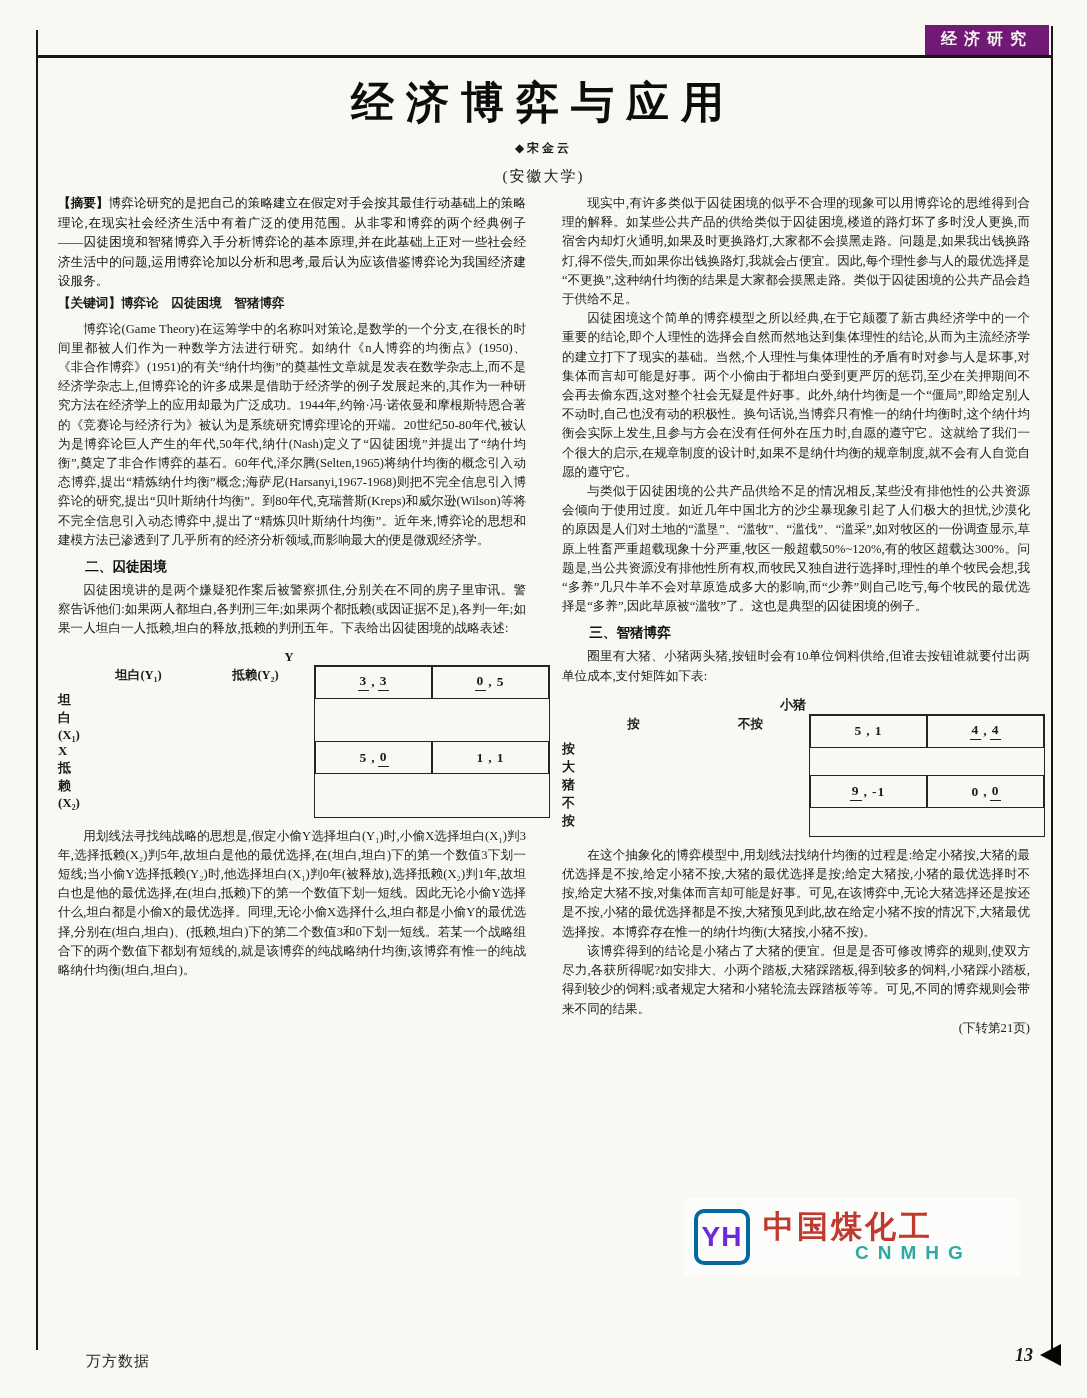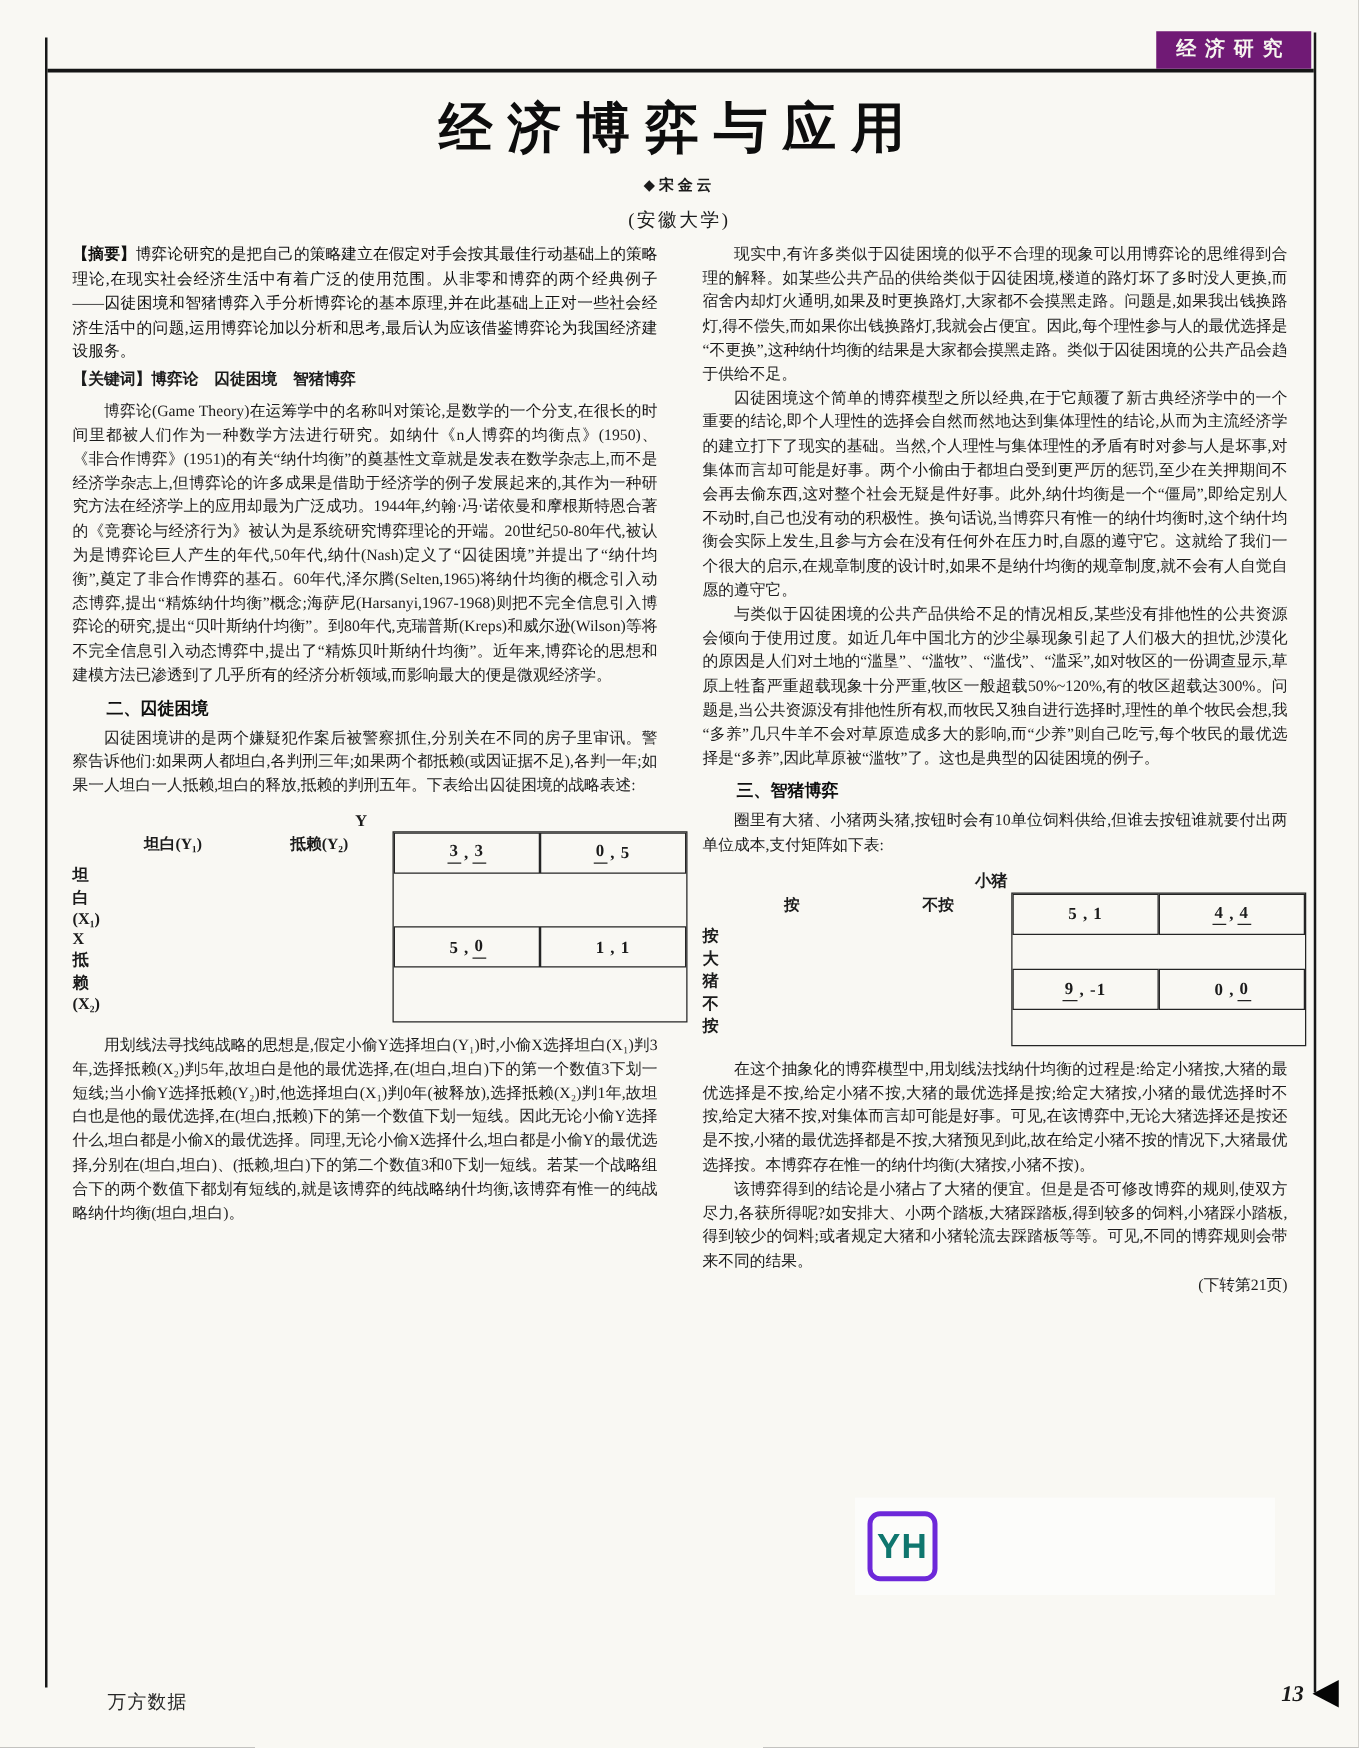--- a/index.html
+++ b/index.html
@@ -37,31 +37,31 @@
   .gt-colh{font-weight:700;font-size:12.6px;text-align:center;padding:2px 0 4px;}
   .gt-cells{display:grid;grid-template-columns:117px 117px;border:1.5px solid #242424;}
   .gt-cell{border:1px solid #242424;height:33px;display:flex;align-items:center;
            justify-content:center;font-size:13.5px;font-weight:700;letter-spacing:1px;}
   .gt-cell .u{border-bottom:1.6px solid #222;padding-bottom:1px;}
   .gt-cell span{padding:0 2px;}
   
   .watermark{position:absolute;left:684px;top:1198px;width:336px;height:78px;
              background:rgba(252,252,250,0.97);display:flex;align-items:center;
              gap:13px;padding:4px 10px;}
-  .wm-logo{flex:0 0 auto;width:56px;height:56px;border:4px solid #6d28d9;border-radius:10px;
+  .wm-logo{flex:0 0 auto;width:56px;height:56px;border:4px solid #0369a1;border-radius:10px;
            display:flex;align-items:center;justify-content:center;
            font-family:"Liberation Sans","DejaVu Sans",sans-serif;font-weight:900;
-           font-size:28px;color:#0f766e;letter-spacing:1px;}
+           font-size:28px;color:#6d28d9;letter-spacing:1px;}
   .wm-right{display:flex;flex-direction:column;}
   .wm-cn{font-size:31px;font-weight:700;color:#c0392f;letter-spacing:3px;line-height:1.08;}
   .wm-en{font-size:19px;font-weight:700;color:#2fa8a3;letter-spacing:9px;margin-left:92px;
          font-family:"Liberation Sans","DejaVu Sans",sans-serif;line-height:1.1;}
   
   .footer-left{position:absolute;left:86px;top:1352px;font-size:15px;letter-spacing:1px;color:#262626;}
-  .footer-right{position:absolute;right:16px;top:1344px;display:flex;align-items:center;gap:7px;text-align:center;}
+  .footer-right{position:absolute;right:26px;top:1344px;display:flex;align-items:center;gap:7px;text-align:center;}
   .page-num{font-size:18px;font-weight:700;font-style:italic;}
   .corner-mark{width:0;height:0;border-top:11px solid transparent;
                border-bottom:11px solid transparent;border-right:21px solid #050505;}
 </style>
 </head>
 <body>
 
 <div class="page">
 
   <div class="edge edge-left"></div>
@@ -175,20 +175,24 @@
         </div>
 
       <p class="body">在这个抽象化的博弈模型中,用划线法找纳什均衡的过程是:给定小猪按,大猪的最优选择是不按,给定小猪不按,大猪的最优选择是按;给定大猪按,小猪的最优选择时不按,给定大猪不按,对集体而言却可能是好事。可见,在该博弈中,无论大猪选择还是按还是不按,小猪的最优选择都是不按,大猪预见到此,故在给定小猪不按的情况下,大猪最优选择按。本博弈存在惟一的纳什均衡(大猪按,小猪不按)。</p>
       <p class="body"><span>该博弈得到的结论是小猪占了大猪的便宜。但是是否可修改博弈的规则,使双方尽力,各获所得呢?如安排大、小两个踏板,大猪踩踏板,得到较多的饲料,小猪踩小踏板,得到较少的饲料;或者规定大猪和小猪轮流去踩踏板等等。可见,不同的博弈规则会带来不同的结果。</span><span class="cont-note">(下转第21页)</span></p>
     </div>
 
   </div>
 
   <div class="watermark">
     <div class="wm-logo">YH</div>
+    <div class="wm-right">
+      <div class="wm-cn">中国煤化工</div>
+      <div class="wm-en">CNMHG</div>
+    </div>
   </div>
 
   <div class="footer-left">万方数据</div>
   <div class="footer-right">
     <span class="page-num">13</span>
     <span class="corner-mark"></span>
   </div>
 
 </div>
 

